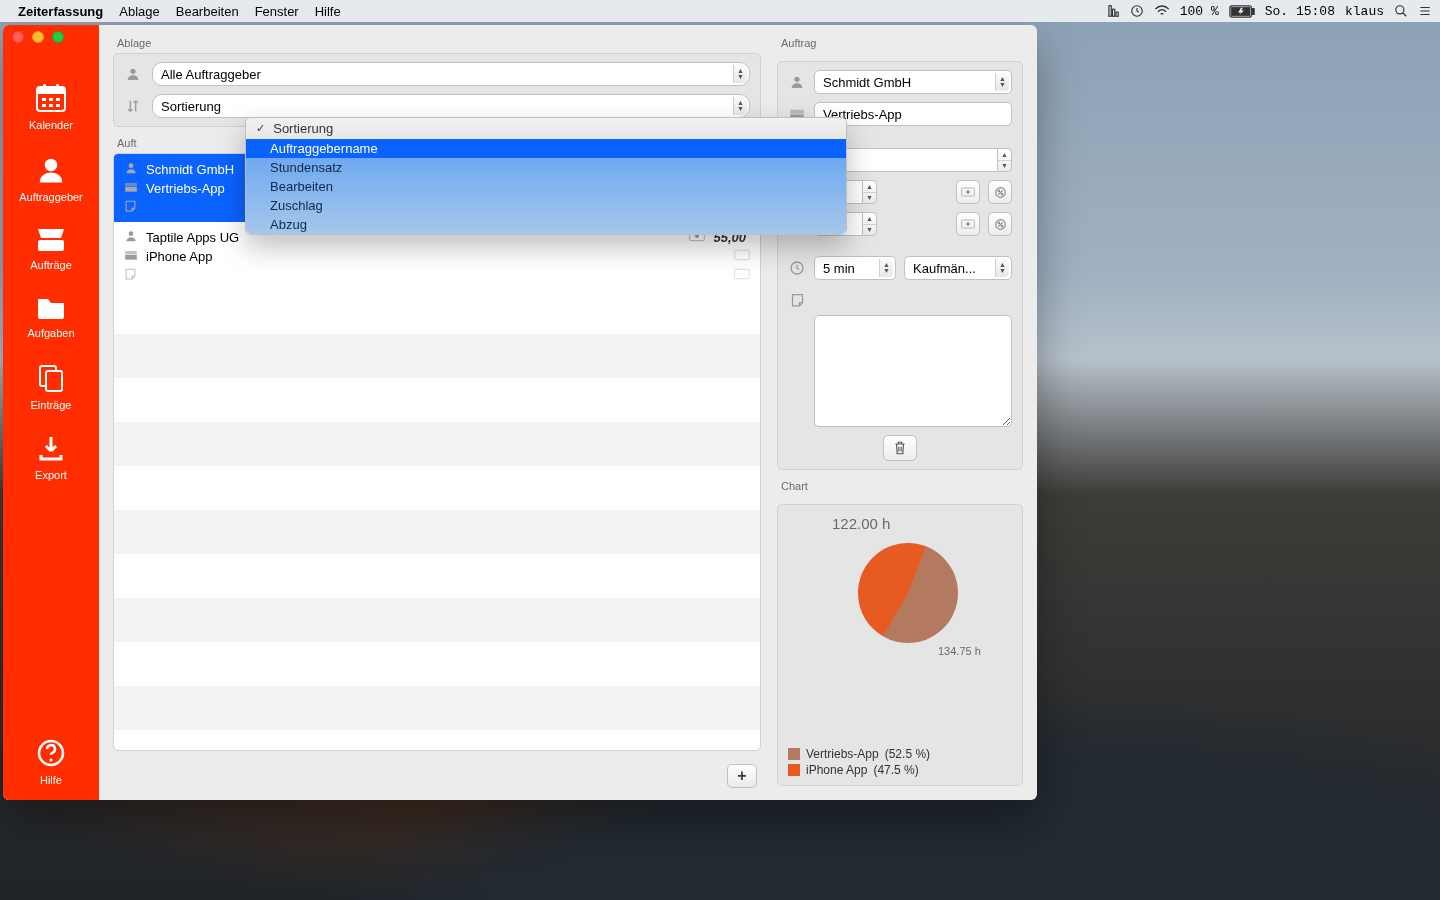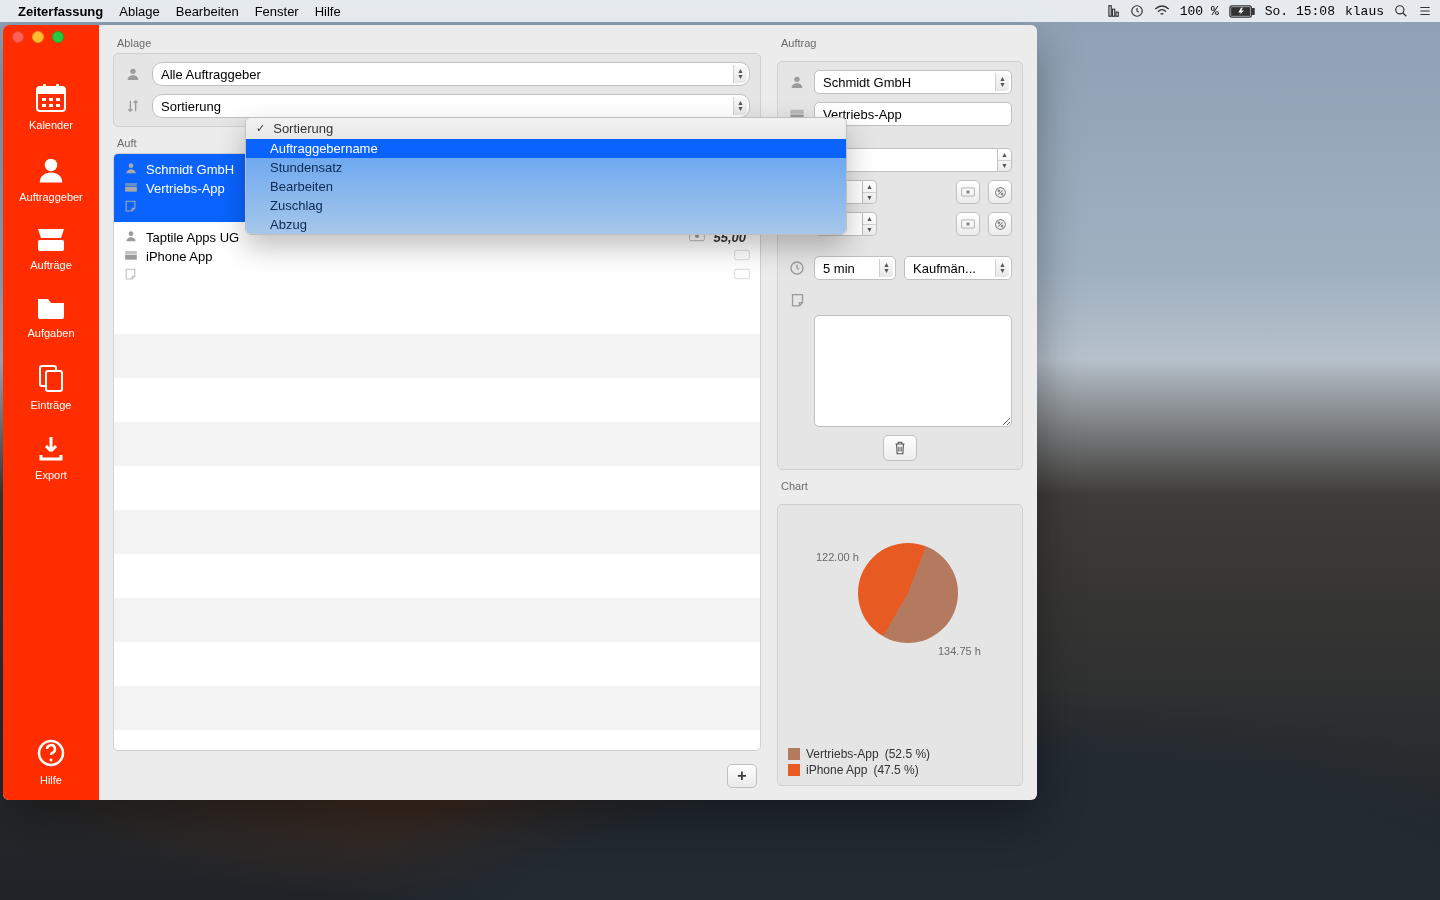--- a/index.html
+++ b/index.html
@@ -75,21 +75,21 @@
   .auftrag-box { background:#e5e5e5; border:1px solid #d0d0d0; border-radius:5px; padding:8px 10px; display:flex; flex-direction:column; gap:8px; }
   .auftrag-row { display:flex; align-items:center; gap:8px; }
   .auftrag-row .mac-select, .auftrag-row .mac-input, .auftrag-row .stepper { flex:1; }
   .mini-btn { width:24px; height:24px; border:1px solid #c0c0c0; background:linear-gradient(#fff,#ececec); border-radius:5px; display:flex; align-items:center; justify-content:center; color:#7a7a7a; font-size:13px;}
   .note-area { background:#fff; border:1px solid #c0c0c0; border-radius:5px; height:112px; margin-left:26px;}
   .trash-row { display:flex; justify-content:center; }
 
   .chart-box { background:#e5e5e5; border:1px solid #d0d0d0; border-radius:5px; padding:8px 10px; flex:1; display:flex; flex-direction:column;}
   .chart-area { position:relative; height:200px; }
   .pie { position:absolute; left:70px; top:30px; width:100px; height:100px; border-radius:50%; }
-  .lbl-a { position:absolute; left:28px; top:2px; font-size:11px; color:#6a6a6a;margin-top:36px;}
+  .lbl-a { position:absolute; left:44px; top:2px; font-size:15px; color:#6a6a6a;}
   .lbl-b { position:absolute; left:150px; top:132px; font-size:11px; color:#6a6a6a;}
   .legend { font-size:12px; color:#333; }
   .legend .row{display:flex;align-items:center;gap:6px;margin-top:2px;}
   .sw{width:12px;height:12px;}
 </style>
 </head>
 <body>
 
 <div class="wallpaper"></div>
 

